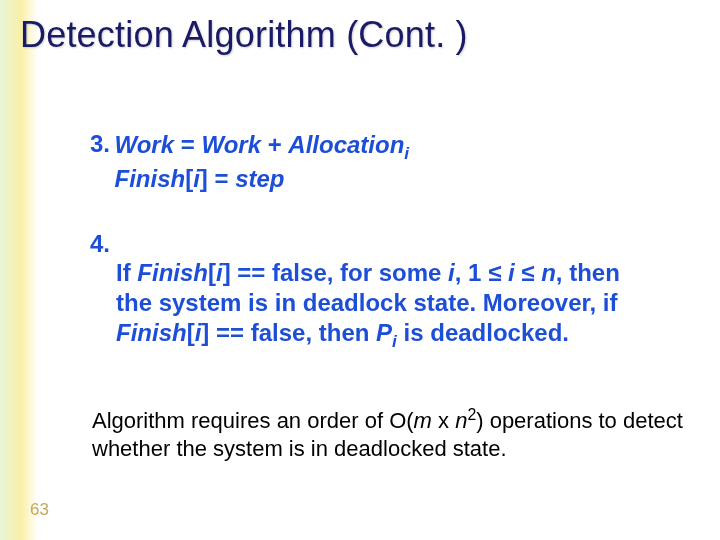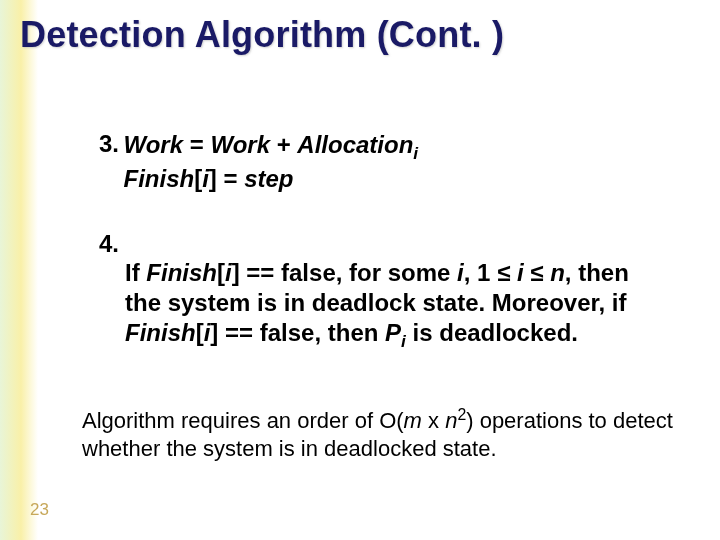--- a/index.html
+++ b/index.html
@@ -21,31 +21,31 @@
     background: linear-gradient(90deg,
       #e8f5d8 0%,
       #f9f0a8 55%,
       #ffffff 100%);
   }
   .slide-title {
     position: absolute;
     left: 20px;
     top: 14px;
     font-size: 36px;
-    font-weight: bold;
+    font-weight: normal;
     color: #1a1a66;
     letter-spacing: 0.2px;
     text-shadow: 1px 1px 2px rgba(180,180,180,0.6);
   }
   .content {
     position: absolute;
-    left: 99px;
+    left: 90px;
     top: 130px;
     width: 590px;
-    color: #000000;
+    color: #1d4ed8;
   }
   .step {
     margin-bottom: 36px;
   }
   .step-num {
     font-size: 24px;
     font-weight: bold;
     display: inline-block;
     vertical-align: top;
   }
@@ -65,21 +65,21 @@
     font-style: italic;
     vertical-align: sub;
     font-size: 0.72em;
   }
   .sup {
     vertical-align: super;
     font-size: 0.72em;
   }
   .footnote {
     position: absolute;
-    left: 82px;
+    left: 92px;
     top: 405px;
     width: 600px;
     font-size: 22px;
     color: #000;
     line-height: 1.25;
   }
   .leq {
     font-family: 'Arial', sans-serif;
   }
   .slide-number {
@@ -109,13 +109,13 @@
 
   <div class="step step4">
     <span class="step-num">4.</span>
     <span class="step-body"><span>If </span><i>Finish</i><span>[</span><i>i</i><span>] == false, for some </span><i>i</i><span>, 1 </span><span class="leq">≤</span><span> </span><i>i</i><span> </span><span class="leq">≤</span><span>  </span><i>n</i><span>, then the system is in deadlock state. Moreover, if </span><i>Finish</i><span>[</span><i>i</i><span>] == false, then </span><i>P</i><i class="sub">i</i><span> is deadlocked.</span></span>
   </div>
 
 </div>
 
 <div class="footnote"><span>Algorithm requires an order of O(</span><i>m</i><span> x </span><i>n</i><span class="sup">2</span><span>) operations to detect whether the system is in deadlocked state.</span></div>
 
-<div class="slide-number">23</div>
+<div class="slide-number">63</div>
 
 </body></html>

